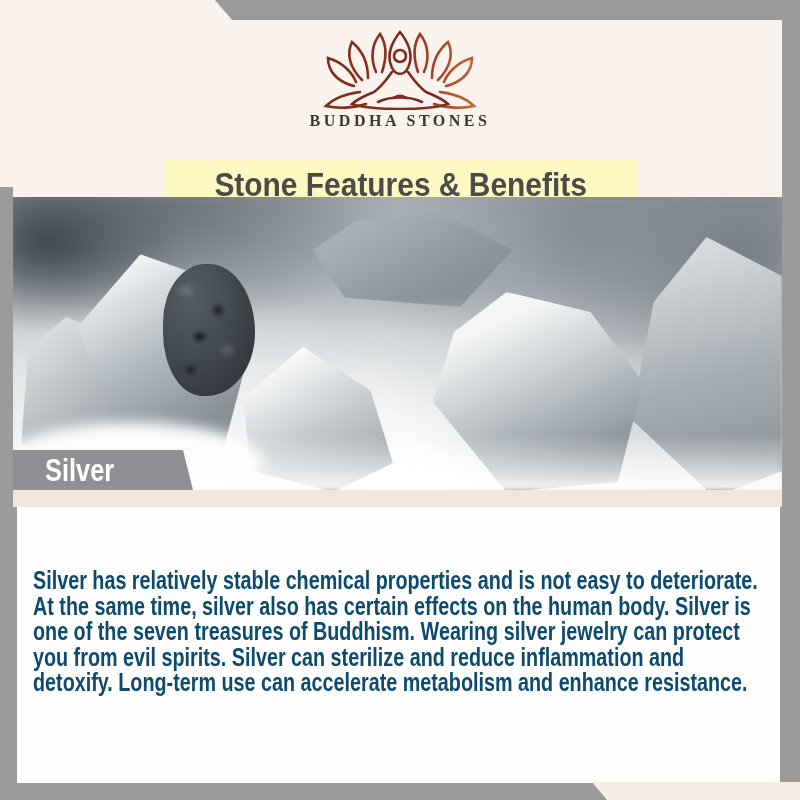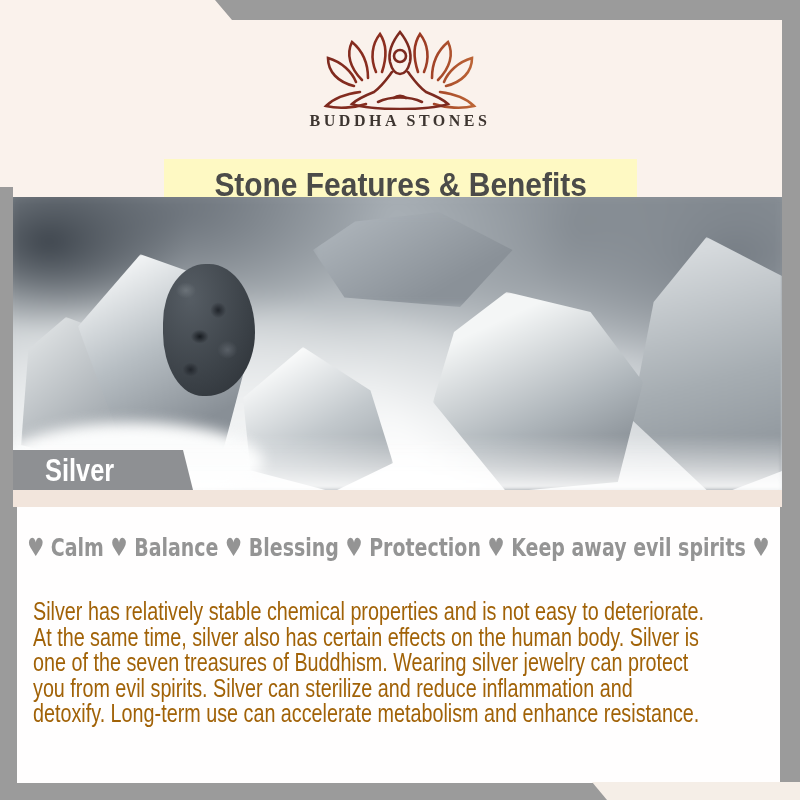--- a/index.html
+++ b/index.html
@@ -67,21 +67,21 @@
     clip-path:polygon(0 0,170px 0,183px 100%,0 100%);}
   .tag-label{position:absolute;left:32px;top:3px;display:inline-block;white-space:nowrap;
     font-size:31px;font-weight:bold;color:#ffffff;transform:scaleX(.82);transform-origin:left top;}
 
   
   .beige-strip{position:absolute;left:13px;top:490px;width:769px;height:17px;background:#f2e5dc;}
   .card{position:absolute;left:17px;top:507px;width:763px;height:276px;background:#fffefe;}
   .benefits{position:absolute;left:0;top:26px;width:763px;display:flex;justify-content:center;}
   .benefits-text{display:inline-block;white-space:nowrap;font-family:"DejaVu Sans",sans-serif;
     font-size:25px;font-weight:bold;color:#949494;transform:scaleX(.76);}
-  .body-text{position:absolute;left:16px;top:92px;width:735px;color:#a16207;}
+  .body-text{position:absolute;left:16px;top:61px;width:735px;color:#0c4a6e;font-weight:bold;}
   .body-inner{transform:scaleX(.76);transform-origin:left top;}
   .body-line{white-space:nowrap;font-size:26px;line-height:25.5px;}
 
   .bottom-wedge{position:absolute;left:560px;top:782px;width:240px;height:18px;background:#f5eee7;
     clip-path:polygon(32px 0,240px 0,240px 18px,47px 18px);}
 </style>
 </head>
 <body>
 
 <div class="canvas">
@@ -134,23 +134,20 @@
     <div class="ph-fog"></div>
   </div>
 
   <div class="tag">
     <span class="tag-label">Silver</span>
   </div>
 
   <div class="beige-strip"></div>
 
   <div class="card">
-    <div class="benefits">
-      <span class="benefits-text">♥ Calm ♥ Balance ♥ Blessing ♥ Protection ♥ Keep away evil spirits ♥</span>
-    </div>
     <div class="body-text">
       <div class="body-inner">
         <div class="body-line">Silver has relatively stable chemical properties and is not easy to deteriorate.</div>
         <div class="body-line">At the same time, silver also has certain effects on the human body. Silver is</div>
         <div class="body-line">one of the seven treasures of Buddhism. Wearing silver jewelry can protect</div>
         <div class="body-line">you from evil spirits. Silver can sterilize and reduce inflammation and</div>
         <div class="body-line">detoxify. Long-term use can accelerate metabolism and enhance resistance.</div>
       </div>
     </div>
   </div>

